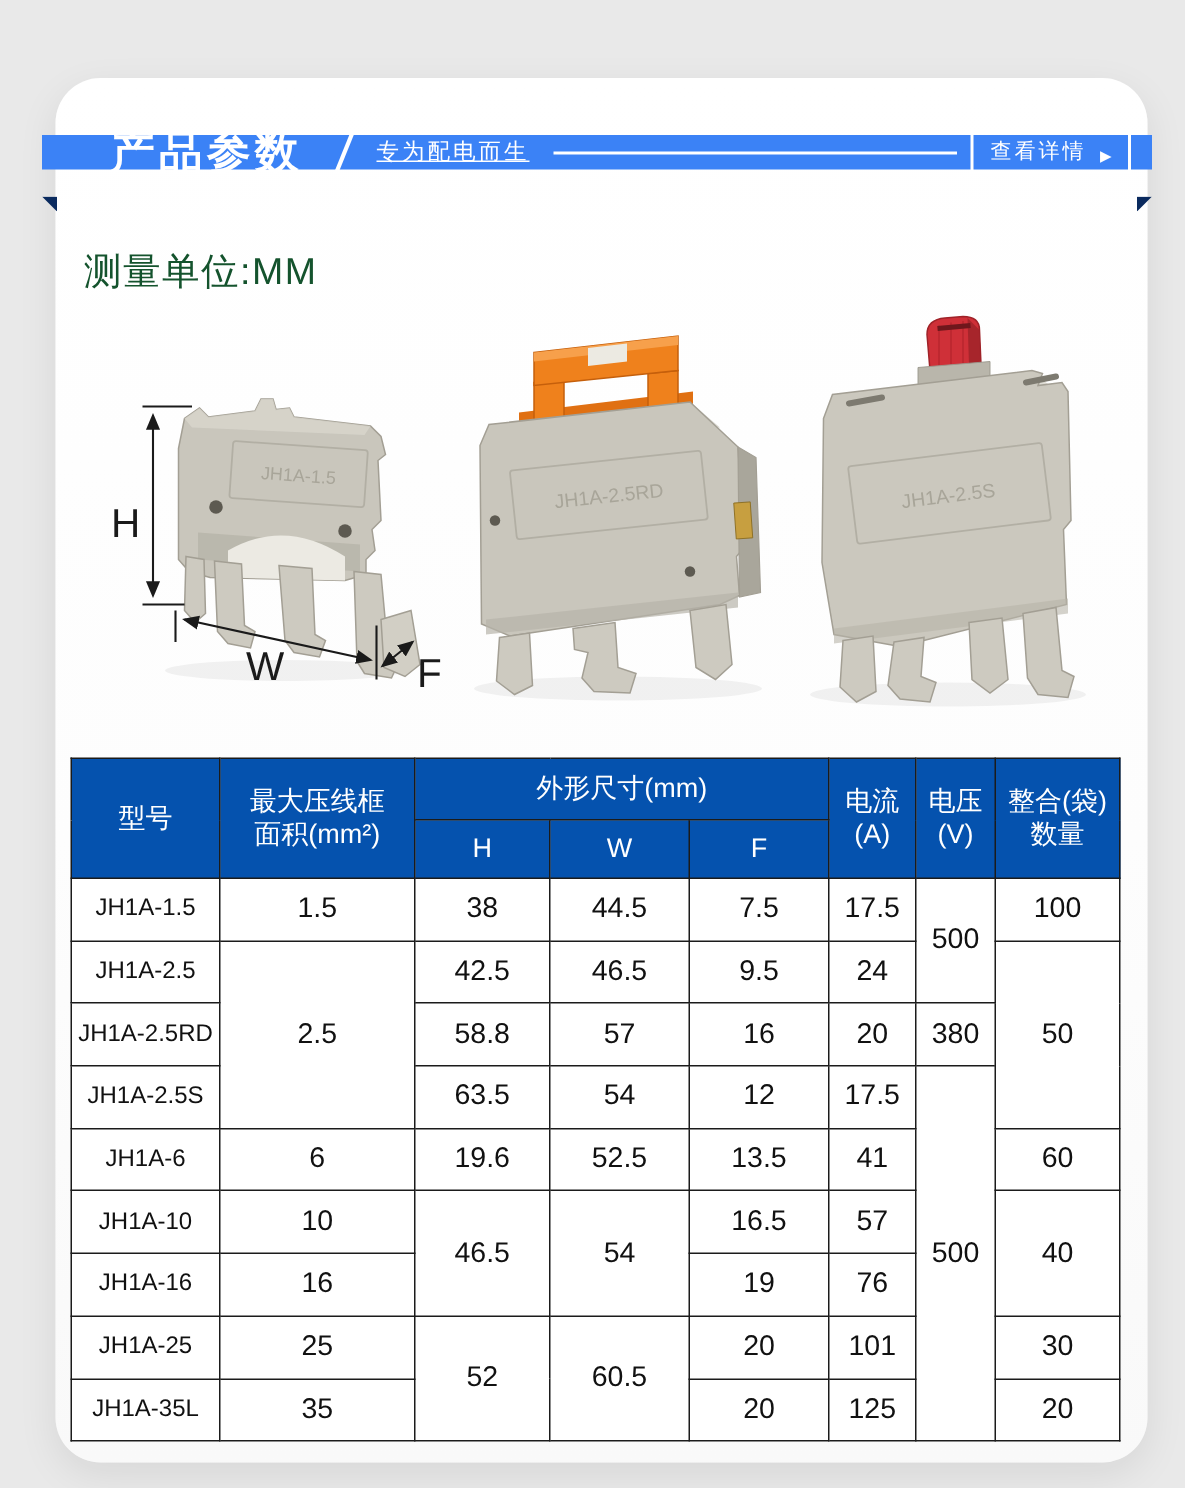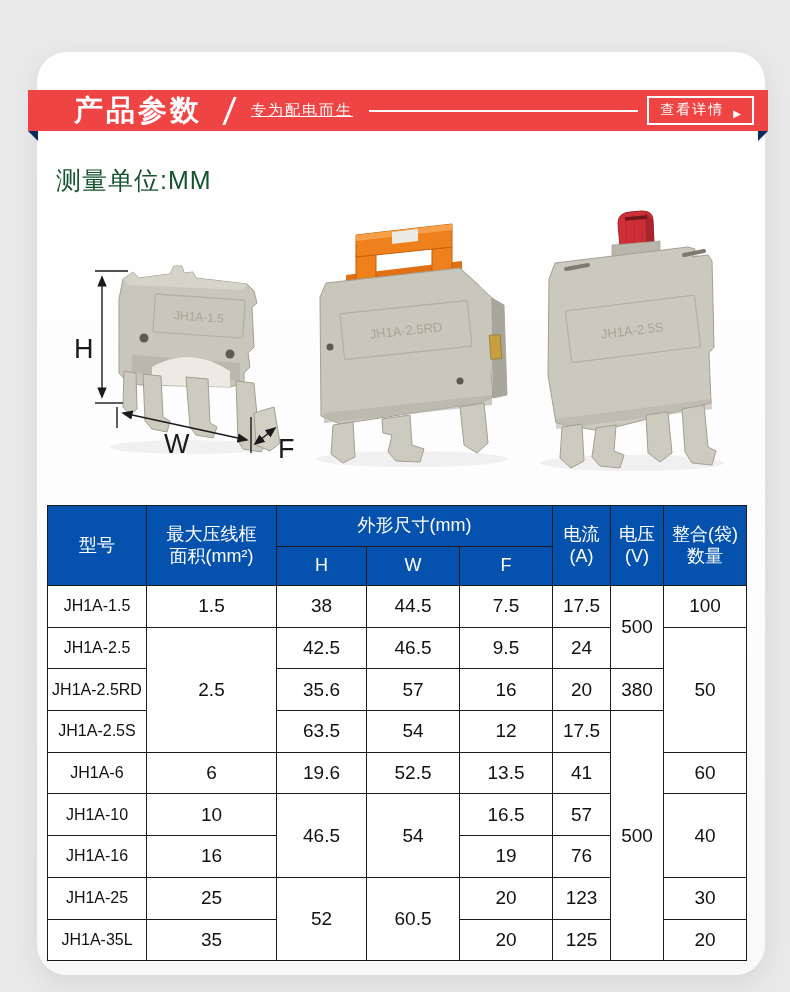--- a/index.html
+++ b/index.html
@@ -6,21 +6,21 @@
   .page{
     position:relative;width:790px;height:992px;background:#e9e9e9;
     font-family:"Liberation Sans","DejaVu Sans",sans-serif;overflow:hidden;
   }
   .card{
     position:absolute;left:37px;top:52px;width:728px;height:923px;
     background:linear-gradient(180deg,#ffffff 0%,#fdfdfd 55%,#f9f9f9 100%);
     border-radius:30px;box-shadow:0 8px 26px rgba(0,0,0,.08);z-index:1;
   }
   .banner{
-    position:absolute;left:28px;top:90px;width:740px;height:41px;background:#ef4444;
+    position:absolute;left:28px;top:90px;width:740px;height:23px;background:#3b82f6;
     display:flex;align-items:center;padding:0 14px 0 46px;box-sizing:border-box;
     color:#fff;z-index:3;
   }
   .banner-title{font-size:29px;font-weight:bold;letter-spacing:3px;white-space:nowrap;}
   .slash{width:3px;height:28px;background:#fff;transform:skewX(-22deg);margin:0 20px 0 26px;flex:none;}
   .tagline{font-size:15px;letter-spacing:2px;white-space:nowrap;text-decoration:underline;}
   .hline{flex:1;height:2px;background:#fff;margin:0 9px 0 16px;}
   .detail-btn{
     background:transparent;border:2px solid #fff;color:#fff;font-size:14px;letter-spacing:2px;
     padding:3px 9px 4px 11px;display:flex;align-items:flex-end;gap:9px;cursor:pointer;
@@ -208,21 +208,21 @@
         <td class="model">JH1A-2.5</td>
         <td rowspan="3">2.5</td>
         <td>42.5</td>
         <td>46.5</td>
         <td>9.5</td>
         <td>24</td>
         <td rowspan="3">50</td>
       </tr>
       <tr>
         <td class="model">JH1A-2.5RD</td>
-        <td>35.6</td>
+        <td>58.8</td>
         <td>57</td>
         <td>16</td>
         <td>20</td>
         <td>380</td>
       </tr>
       <tr>
         <td class="model">JH1A-2.5S</td>
         <td>63.5</td>
         <td>54</td>
         <td>12</td>
@@ -252,21 +252,21 @@
         <td>16</td>
         <td>19</td>
         <td>76</td>
       </tr>
       <tr>
         <td class="model">JH1A-25</td>
         <td>25</td>
         <td rowspan="2">52</td>
         <td rowspan="2">60.5</td>
         <td>20</td>
-        <td>123</td>
+        <td>101</td>
         <td>30</td>
       </tr>
       <tr>
         <td class="model">JH1A-35L</td>
         <td>35</td>
         <td>20</td>
         <td>125</td>
         <td>20</td>
       </tr>
     </tbody>

